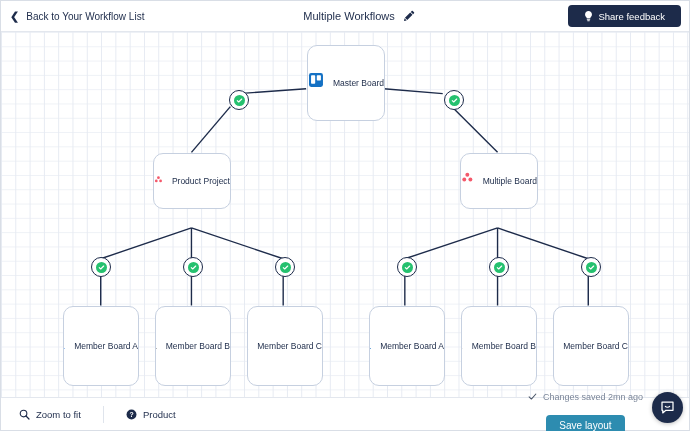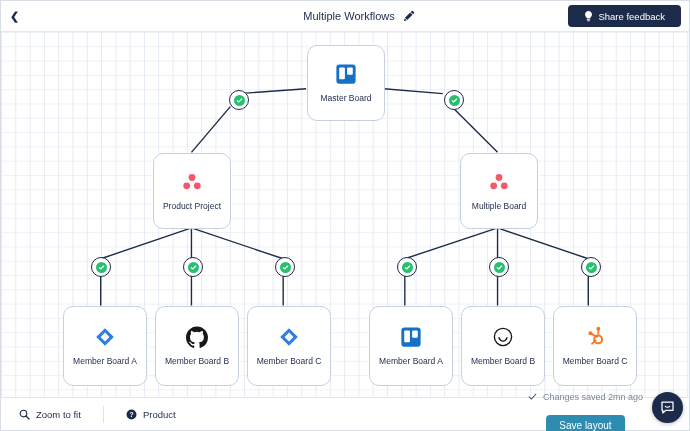--- a/index.html
+++ b/index.html
@@ -63,27 +63,27 @@
     background-size: 14.3px 14.3px;
     overflow: hidden;
   }
   .edges { position: absolute; inset: 0; width: 100%; height: 100%; }
 
   .node {
     position: absolute;
     background: #ffffff;
     border: 1px solid #c6d0e0;
     border-radius: 10px;
-    display: flex; flex-direction: column;
+    display: flex; flex-direction: row;
     align-items: center; justify-content: center;
     gap: 9px;
   }
   .node.lvl0 { width: 78px; height: 76px; }
-  .node.lvl1 { width: 78px; height: 76px; }
-  .node.lvl2 { width: 84px; height: 80px; }
+  .node.lvl1 { width: 78px; height: 56px; }
+  .node.lvl2 { width: 76px; height: 80px; }
   .node-label {
     font-size: 8.5px; color: #22304d; text-align: center;
     line-height: 1; white-space: nowrap;
   }
   .node-icon { width: 22px; height: 22px; display: block; }
 
   .badge {
     position: absolute;
     width: 20px; height: 20px; border-radius: 50%;
     background: #ffffff; border: 1.6px solid #1d2b4a;
@@ -139,20 +139,21 @@
   .mag svg, .qmark svg { width: 11px; height: 11px; display: block; }
 </style>
 </head>
 <body>
 
 <div id="app">
 
   <div class="topbar">
     <div class="back-link">
       <span class="chev">❮</span>
+      <span>Back to Your Workflow List</span>
     </div>
 
     <div class="title-wrap">
       <span class="doc-title">Multiple Workflows</span>
       <svg class="pencil" viewBox="0 0 16 16">
         <path d="M11.6 1.3c.4-.4 1-.4 1.4 0l1.7 1.7c.4.4.4 1 0 1.4l-1.2 1.2-3.1-3.1 1.2-1.2zM9.6 3.3l3.1 3.1-7 7-3.1-3.1 7-7zM2.1 11.1l2.8 2.8-3.6.8.8-3.6z" fill="#1d2b4a"></path>
       </svg>
     </div>
 
     <button class="feedback-btn">

